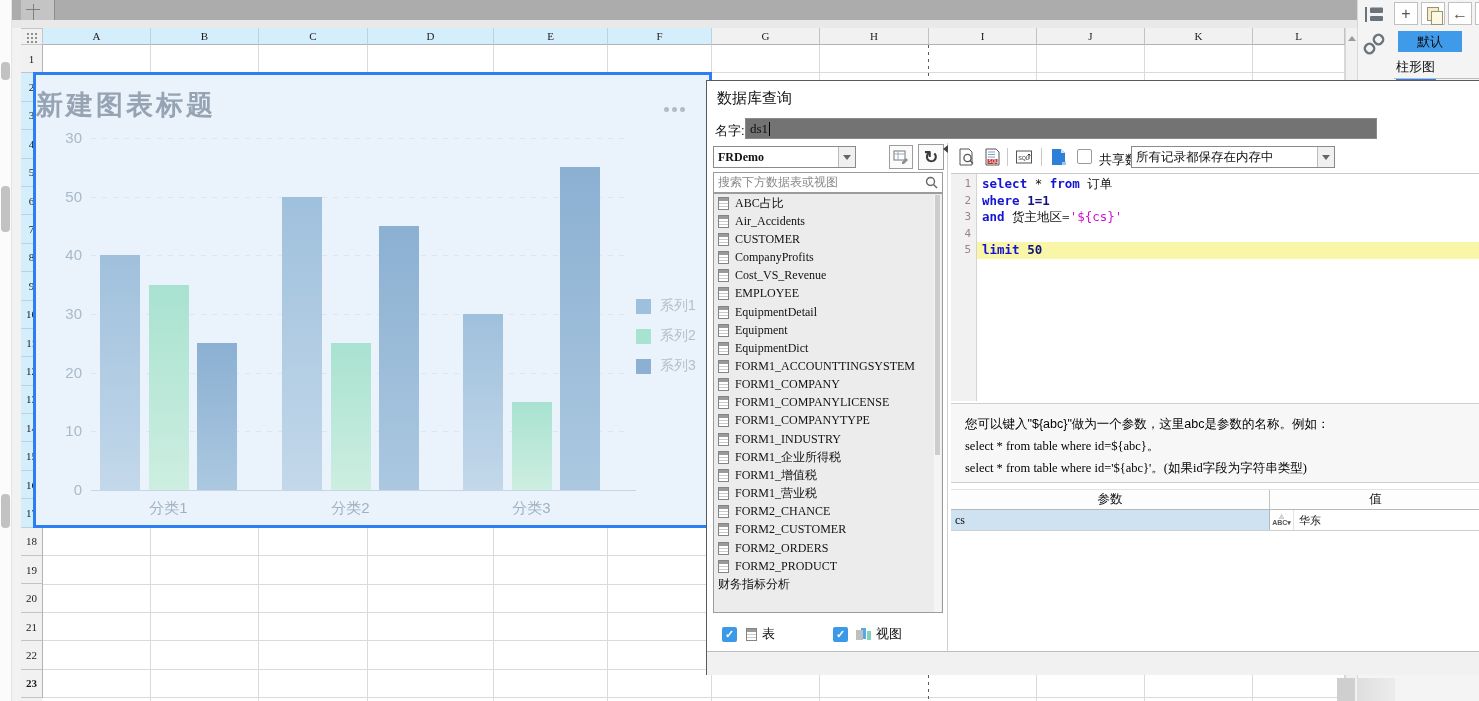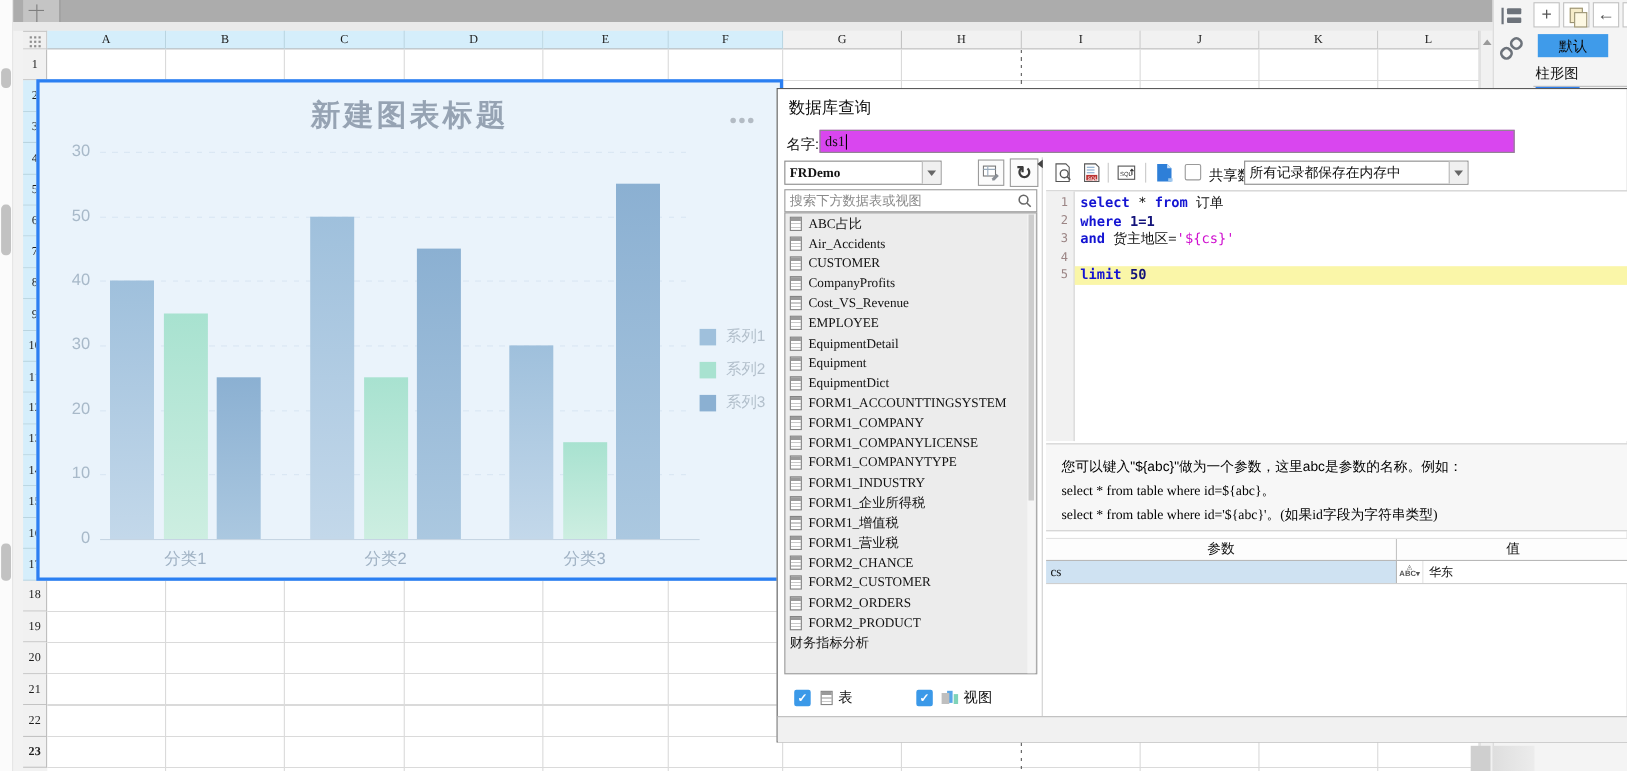--- a/index.html
+++ b/index.html
@@ -28,21 +28,21 @@
 .rowh{width:22px;background:#f1f1f1;border-bottom:1px solid #c3c3c3;border-right:1px solid #b3b3b3;
 font-family:"Liberation Serif",serif;font-size:11px;display:flex;align-items:center;justify-content:center;color:#1c1c1c}
 .rowh.sel{background:#d5eefb;border-bottom:1px solid #b9d4e0}
 #sheet-grid{left:43px;top:45px;width:1302px;height:656px;background:#fff;
 background-image:repeating-linear-gradient(to bottom,transparent 0,transparent 27.4px,#dadada 27.4px,#dadada 28.4px)}
 .vline{position:absolute;top:0;width:1px;height:100%;background:#dadada}
 .vline.pbreak{background:repeating-linear-gradient(to bottom,#5a5a5a 0 3px,transparent 3px 7px)}
 
 
 #chart{left:33px;top:72px;width:679px;height:456px;background:#eaf3fb;border:3px solid #2b7ff2;z-index:5}
-.c-title{position:absolute;top:12px;left:0;right:0;text-align:center;font-size:27px;font-weight:bold;color:#96a3b3;letter-spacing:3px}
+.c-title{position:absolute;top:12px;left:0;right:0;text-align:left;font-size:27px;font-weight:bold;color:#96a3b3;letter-spacing:3px}
 .c-dots{position:absolute;top:32px;right:24px;display:flex;gap:3px;cursor:pointer}
 .c-dots i{width:5px;height:5px;border-radius:50%;background:#b3bbc4}
 .ytick{position:absolute;left:8px;width:38px;text-align:right;font-size:15px;color:#a8b9c9;transform:translateY(-55%)}
 .gridline{position:absolute;left:55px;width:535px;height:1px;
 background:repeating-linear-gradient(90deg,#d9e6f3 0 5px,transparent 5px 11px)}
 .gridline.axis{background:#c6d5e3;width:545px}
 .bar{position:absolute}
 .xlabel{position:absolute;width:120px;text-align:center;font-size:15px;color:#9fb1c3}
 .lg-row{position:absolute;left:600px;display:flex;align-items:center;gap:9px}
 .lg-sw{width:15px;height:15px}
@@ -62,21 +62,21 @@
 .rp-underline{position:absolute;left:36px;top:78px;width:86px;height:1px;background:#bdbdbd}
 .rp-thumb{position:absolute;left:38px;top:79px;width:40px;height:2px;background:#2b7ff2}
 .rp-icon{position:absolute;left:6px}
 #br-block1{left:1337px;top:678px;width:18px;height:23px;background:#cfcfcf;z-index:5}
 #br-block2{left:1357px;top:678px;width:38px;height:23px;background:linear-gradient(90deg,#dedede,#ececec);z-index:5}
 
 
 #dialog{left:706px;top:80px;width:774px;height:595px;background:#fff;border:1px solid #5a5a5a;z-index:10}
 .dlg-title{position:absolute;left:10px;top:8px;font-size:15px;color:#111}
 .name-label{position:absolute;left:8px;top:41px;font-size:13px}
-.name-input{position:absolute;left:38px;top:37px;width:632px;height:21px;border:1px solid #8a8a8a;background:#d946ef;
+.name-input{position:absolute;left:38px;top:37px;width:632px;height:21px;border:1px solid #8a8a8a;background:#737373;
 font-size:13px;padding:0 4px;display:flex;align-items:center;font-family:"Liberation Serif",serif}
 .caret{display:inline-block;width:1px;height:14px;background:#000;margin-left:1px}
 
 .combo{position:absolute;background:#fff;border:1px solid #8a8a8a;display:flex;align-items:center}
 .combo .cb-text{flex:1;padding:0 4px;font-size:12px;white-space:nowrap;overflow:hidden}
 .serif{font-family:"Liberation Serif",serif}
 .cb-arrow{width:17px;align-self:stretch;background:#f0f0f0;border-left:1px solid #bbb;display:flex;align-items:center;justify-content:center}
 .tri-down{width:0;height:0;border-left:4px solid transparent;border-right:4px solid transparent;border-top:5px solid #666}
 #conn-combo{left:6px;top:65px;width:143px;height:22px}
 .tool-btn{position:absolute;width:24px;height:24px;background:#fbfbfb;border:1px solid #9c9c9c;display:flex;align-items:center;justify-content:center}

